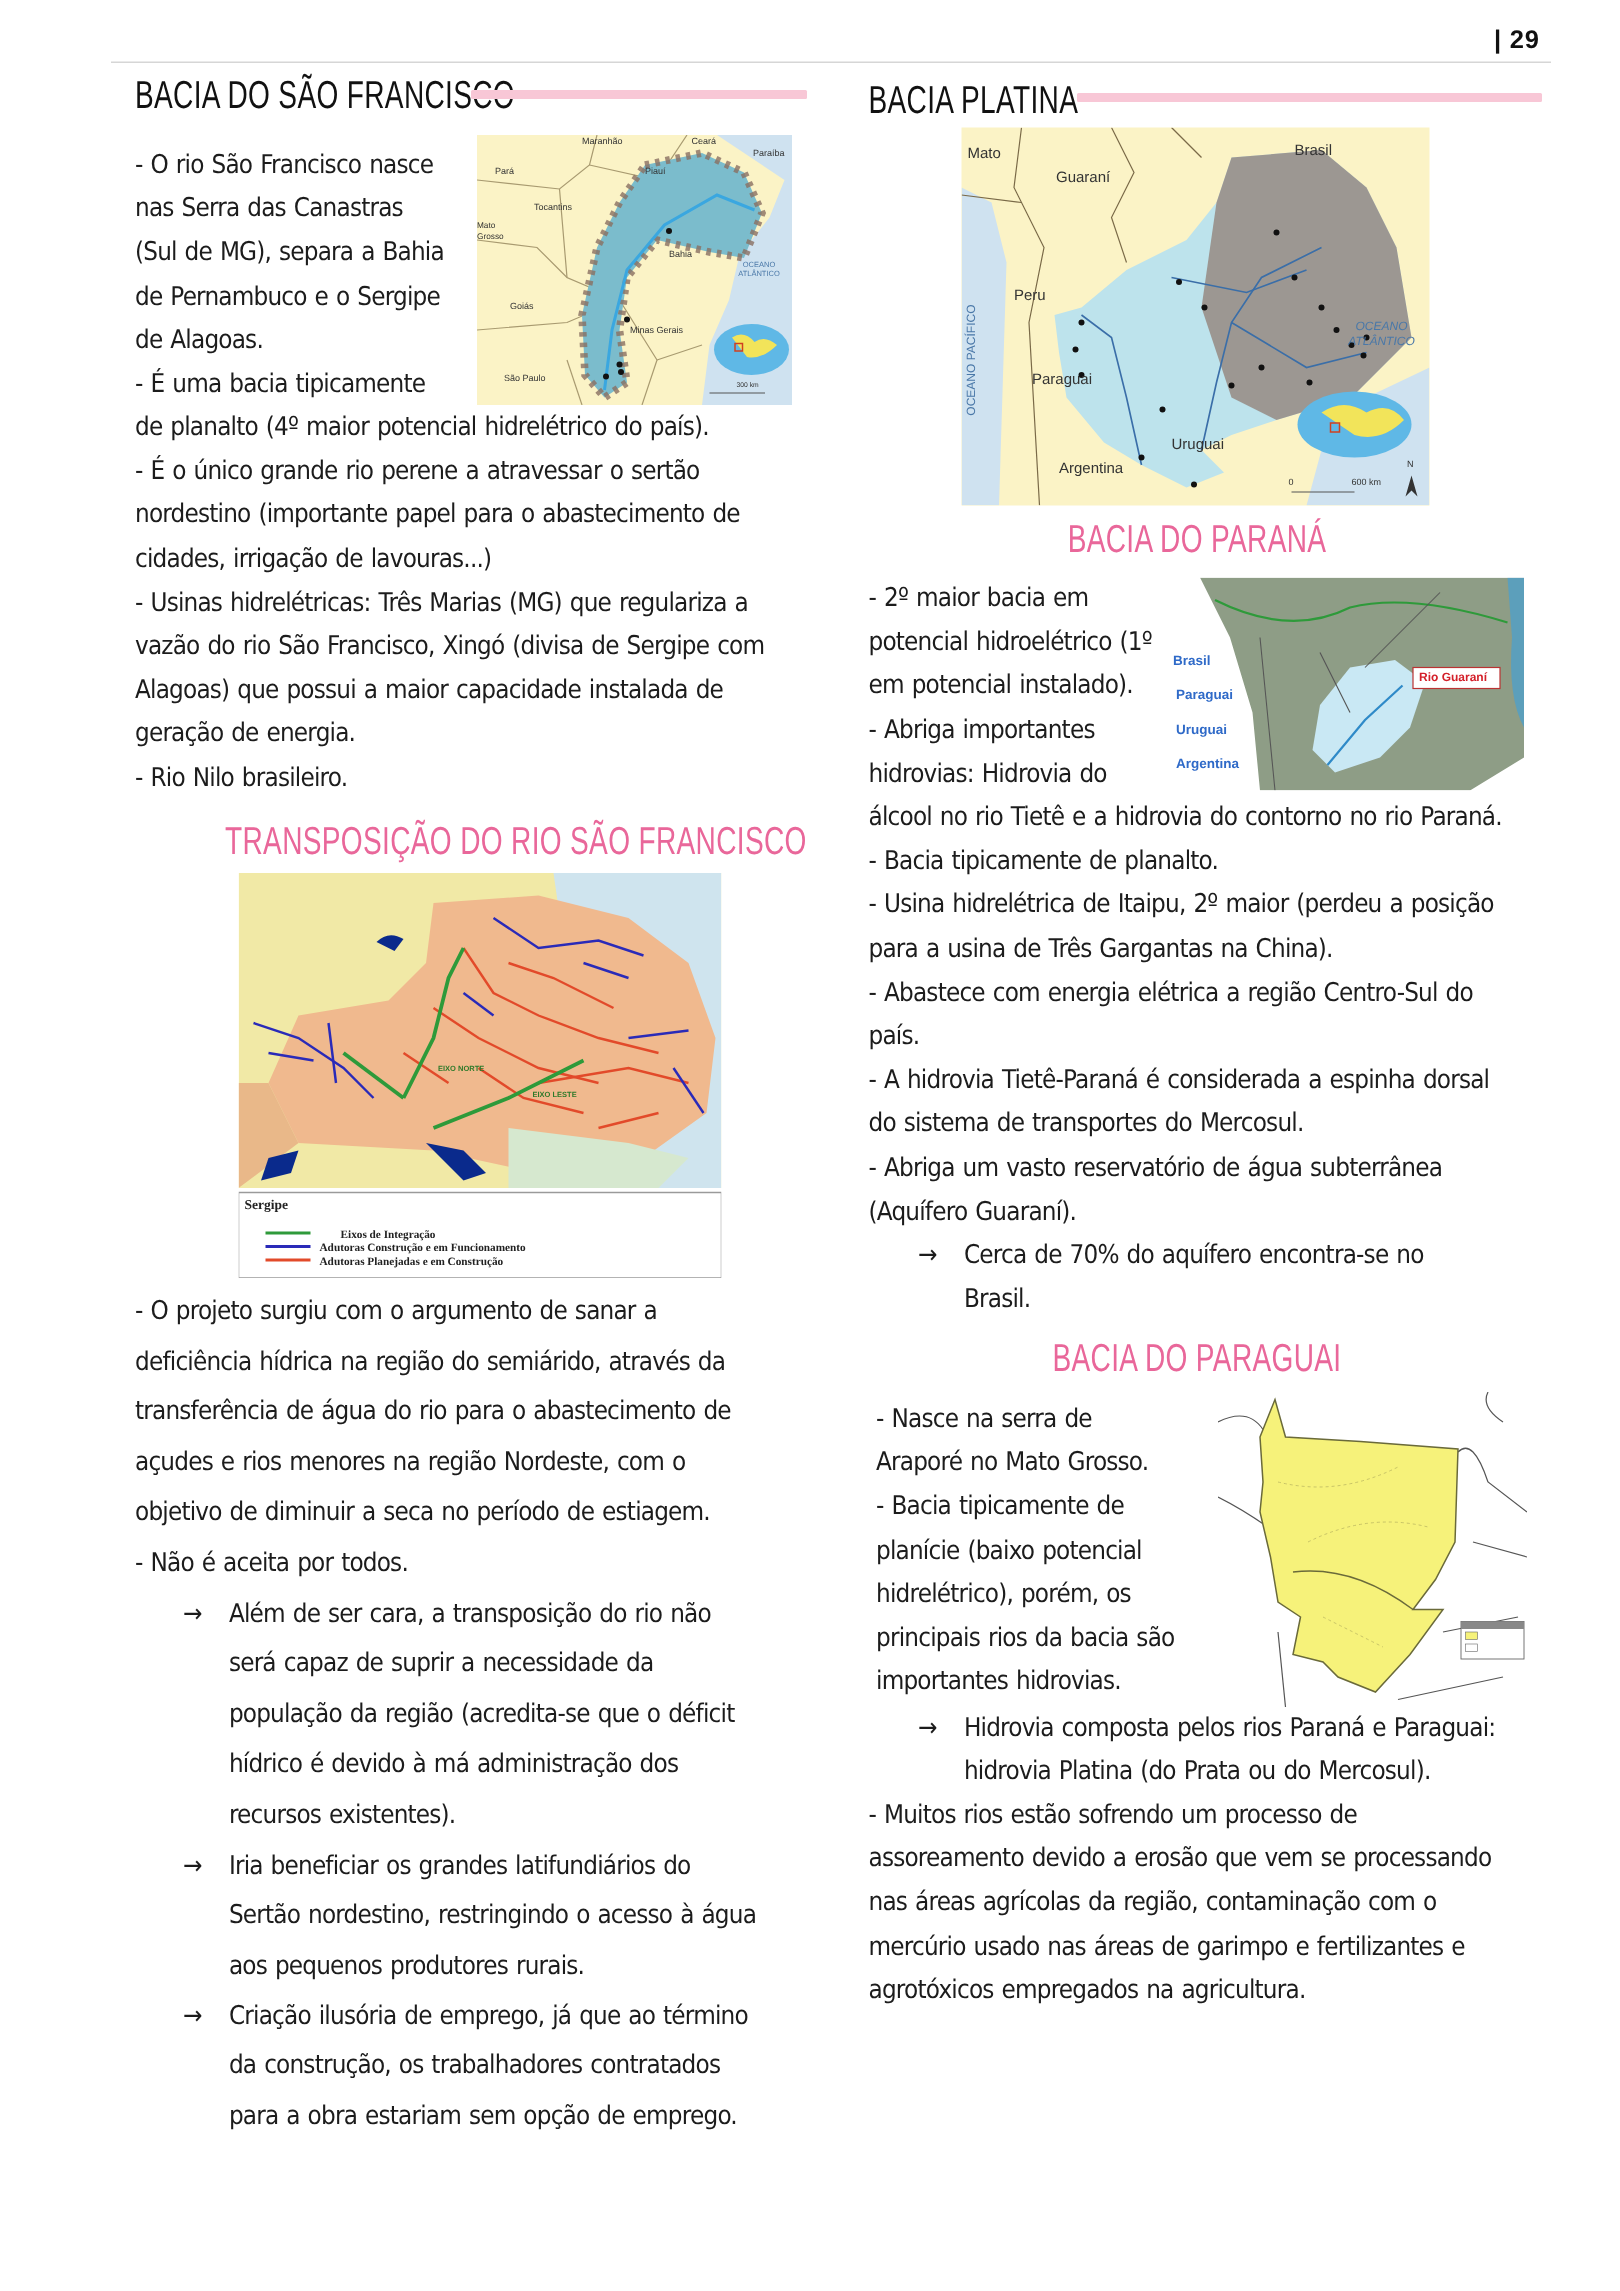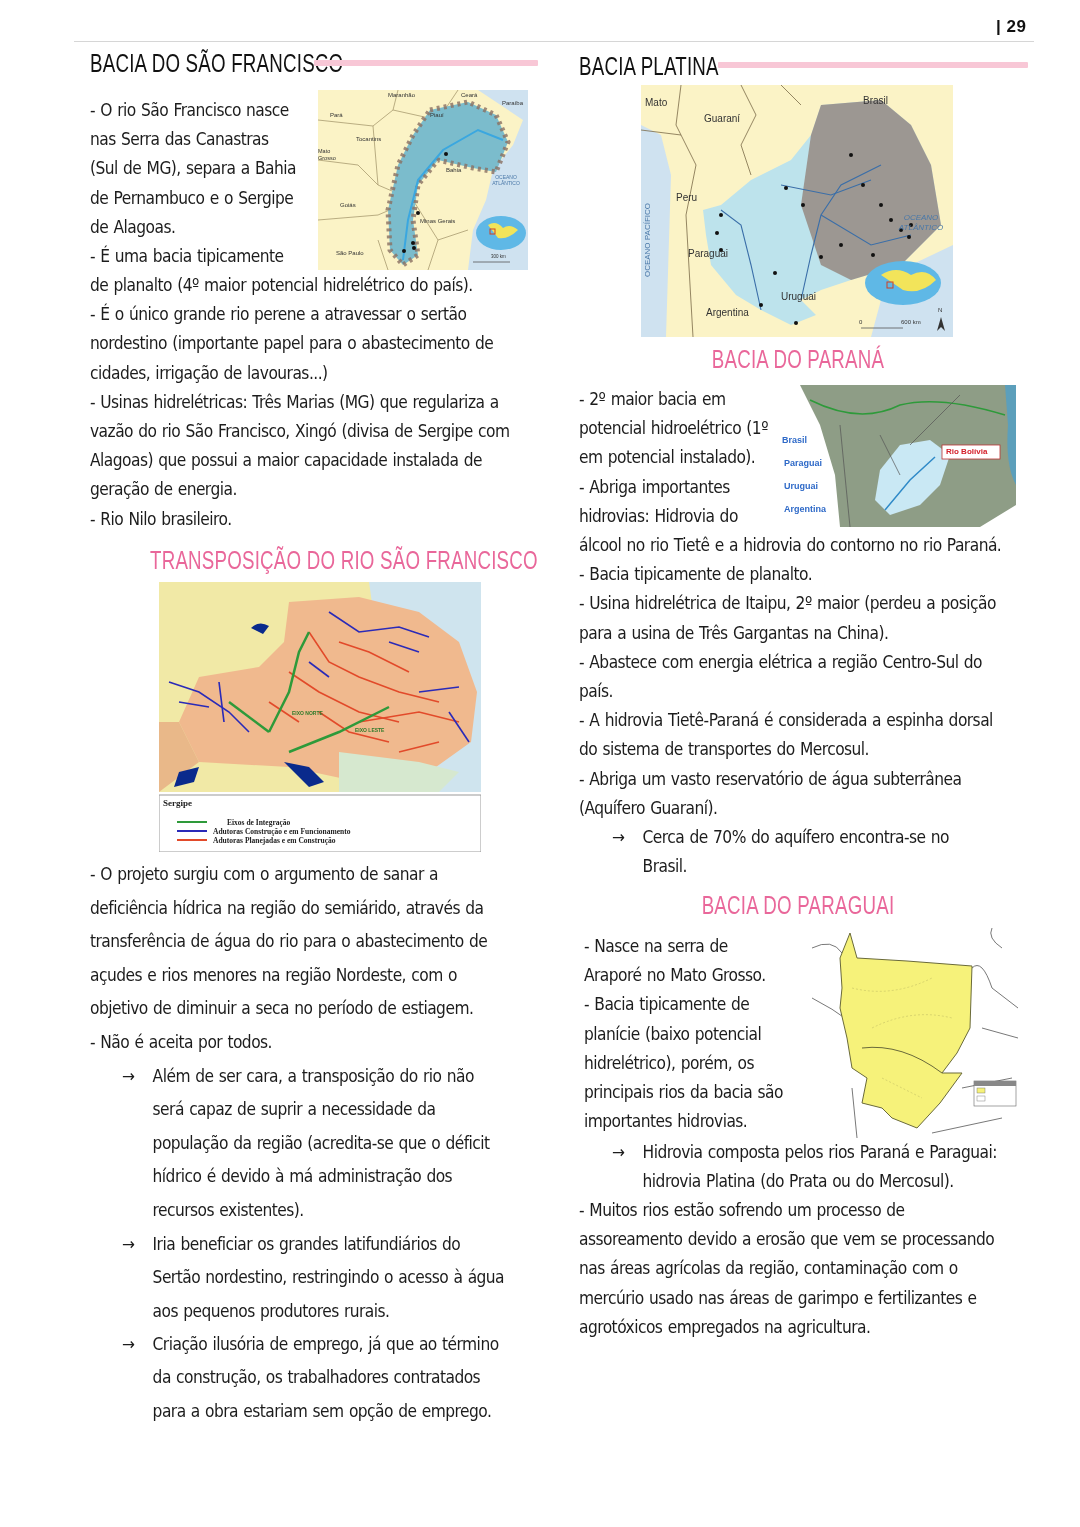--- a/index.html
+++ b/index.html
@@ -251,21 +251,21 @@
         <path d="M60 40 L70 142"></path>
         <path d="M100 50 L120 90"></path>
         <path d="M180 10 L130 60"></path>
       </g>
     <rect x="162" y="60" width="58" height="14" fill="#fff" stroke="#b33" stroke-width="0.8"></rect>
   </svg>
   <span class="map-label" style="left:2px; top:50px; font-size:9px; color:#2f6ac8; font-weight:bold;">Brasil</span>
   <span class="map-label" style="left:4px; top:73px; font-size:9px; color:#2f6ac8; font-weight:bold;">Paraguai</span>
   <span class="map-label" style="left:4px; top:96px; font-size:9px; color:#2f6ac8; font-weight:bold;">Uruguai</span>
   <span class="map-label" style="left:4px; top:119px; font-size:9px; color:#2f6ac8; font-weight:bold;">Argentina</span>
-  <span class="map-label" style="left:166px; top:62px; font-size:8px; color:#d4202a; font-weight:bold;">Rio Bolívia</span>
+  <span class="map-label" style="left:166px; top:62px; font-size:8px; color:#d4202a; font-weight:bold;">Rio Guaraní</span>
 </div>
 
 <div class="para" style="left:579px; top:531px; width:484px; line-height:29.2px;">
   <span class="line">álcool no rio Tietê e a hidrovia do contorno no rio Paraná.</span>
   <span class="line">- Bacia tipicamente de planalto.</span>
   <span class="line">- Usina hidrelétrica de Itaipu, 2º maior (perdeu a posição</span>
   <span class="line">para a usina de Três Gargantas na China).</span>
   <span class="line">- Abastece com energia elétrica a região Centro-Sul do</span>
   <span class="line">país.</span>
   <span class="line">- A hidrovia Tietê-Paraná é considerada a espinha dorsal</span>

